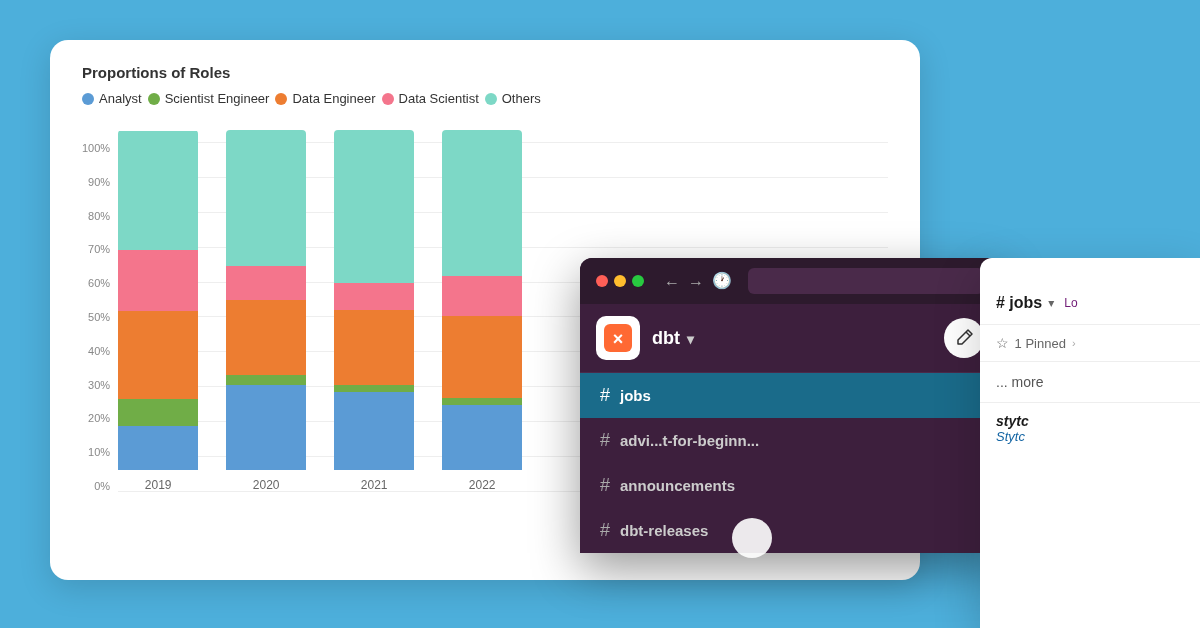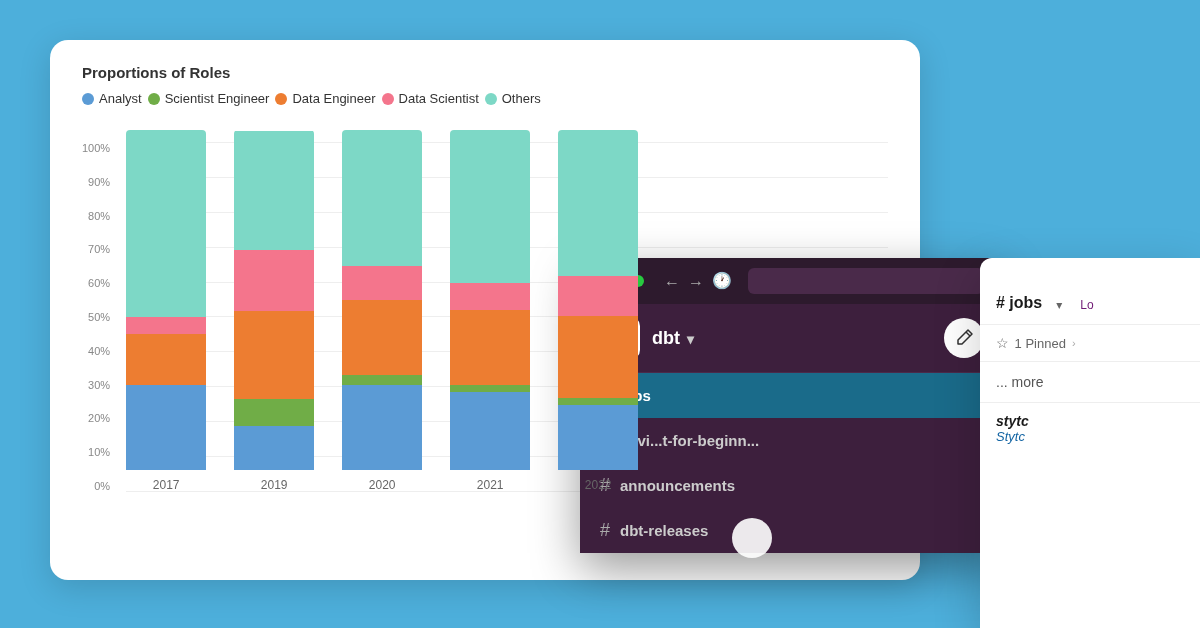--- a/index.html
+++ b/index.html
@@ -52,21 +52,21 @@
     .legend-dot {
       width: 12px;
       height: 12px;
       border-radius: 50%;
       flex-shrink: 0;
     }
 
     .chart-area {
       display: flex;
       align-items: flex-end;
-      gap: 8px;
+      gap: 0;
       height: 400px;
       position: relative;
     }
 
     .y-axis {
       display: flex;
       flex-direction: column;
       justify-content: space-between;
       height: 380px;
       padding-bottom: 30px;
@@ -286,22 +286,22 @@
       border-radius: 12px 0 0 0;
       box-shadow: 0 16px 48px rgba(0,0,0,0.2);
       overflow: hidden;
       height: 370px;
     }
 
     .right-panel-header {
       padding: 36px 16px 12px;
       border-bottom: 1px solid #eee;
       display: flex;
-      align-items: flex-end;
-      gap: 14px;
+      align-items: center;
+      gap: 6px;
     }
 
     .channel-title {
       font-size: 16px;
       font-weight: 700;
       color: #1a1a1a;
     }
 
     .pinned-bar {
       padding: 10px 16px;
@@ -399,30 +399,20 @@
           <div class="grid-line"></div>
           <div class="grid-line"></div>
           <div class="grid-line"></div>
           <div class="grid-line"></div>
           <div class="grid-line"></div>
           <div class="grid-line"></div>
           <div class="grid-line"></div>
           <div class="grid-line"></div>
           <div class="grid-line"></div>
           <div class="grid-line"></div>
-        </div>
-    <div class="bar-group">
-          <div class="bar" style="height: 340px;">
-            <div class="bar-segment" style="height: 85px; background: rgb(91, 155, 213);"></div>
-            <div class="bar-segment" style="height: 0px; background: rgb(112, 173, 71);"></div>
-            <div class="bar-segment" style="height: 51px; background: rgb(237, 125, 49);"></div>
-            <div class="bar-segment" style="height: 17px; background: rgb(244, 117, 140);"></div>
-            <div class="bar-segment" style="height: 187px; background: rgb(125, 216, 198);"></div>
-          </div>
-          <div class="bar-label">2017</div>
         </div>
         <div class="bar-group">
           <div class="bar" style="height: 340px;">
             <div class="bar-segment" style="height: 44px; background: rgb(91, 155, 213);"></div>
             <div class="bar-segment" style="height: 27px; background: rgb(112, 173, 71);"></div>
             <div class="bar-segment" style="height: 88px; background: rgb(237, 125, 49);"></div>
             <div class="bar-segment" style="height: 61px; background: rgb(244, 117, 140);"></div>
             <div class="bar-segment" style="height: 119px; background: rgb(125, 216, 198);"></div>
           </div>
           <div class="bar-label">2019</div>

